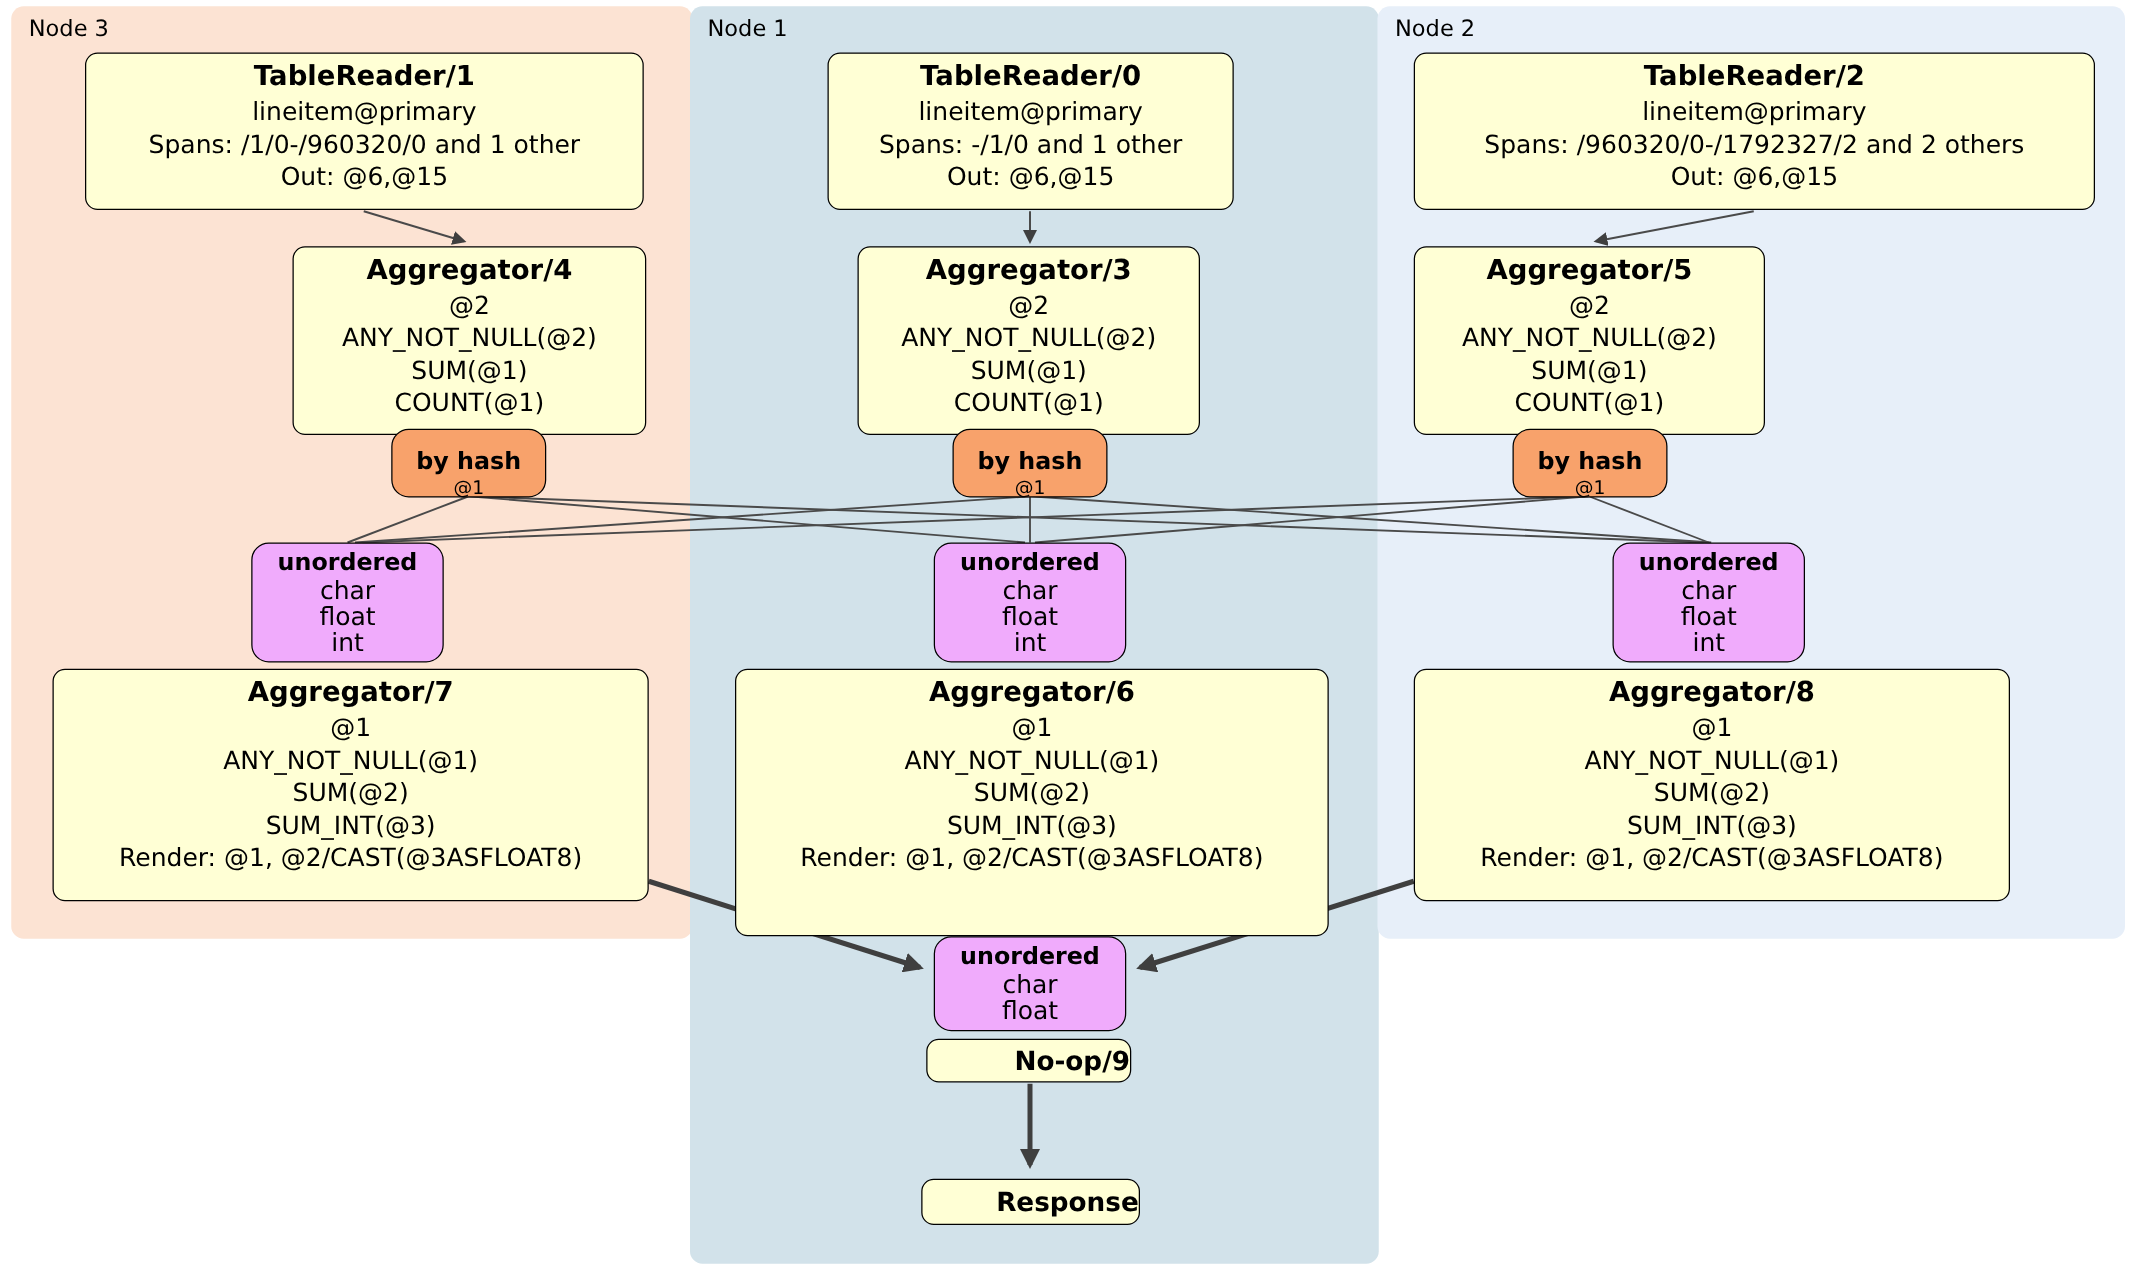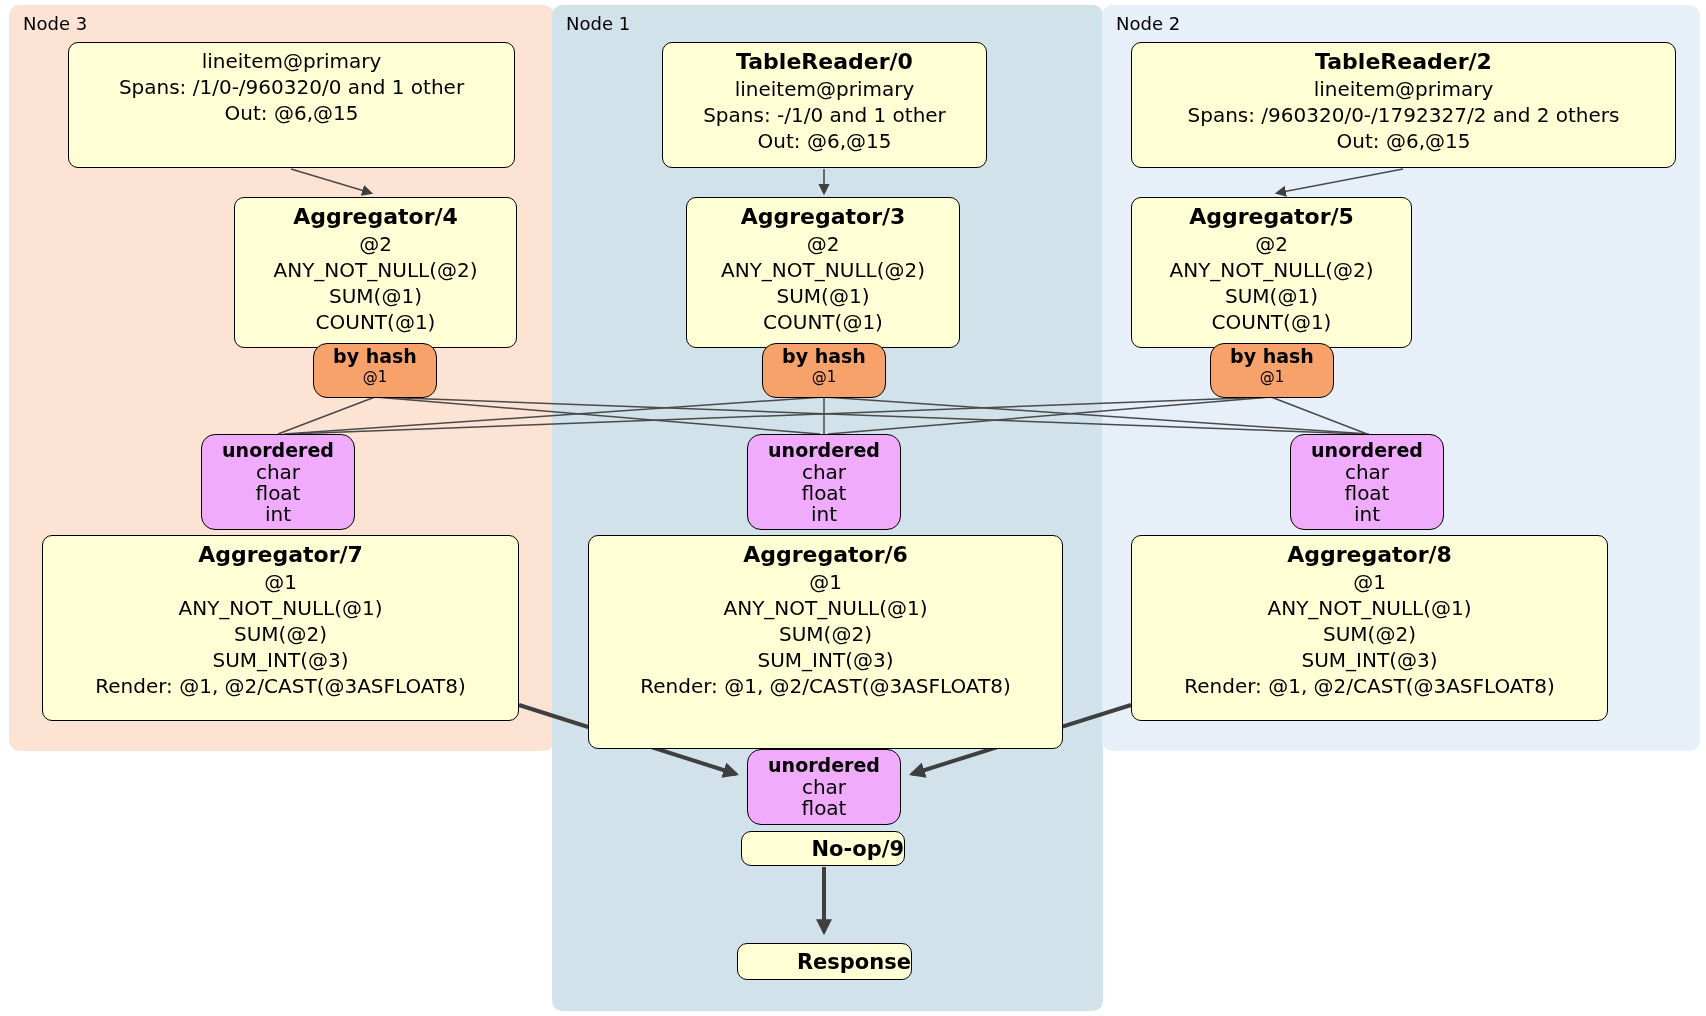--- a/index.html
+++ b/index.html
@@ -5,21 +5,21 @@
   html,body { margin:0; padding:0; background:#ffffff; font-family:"DejaVu Sans", sans-serif; }
   .canvas { position:relative; width:1706px; height:1016px; background:#ffffff; overflow:hidden; }
   .region { position:absolute; border-radius:10px; z-index:0; }
   .region-label { position:absolute; top:8px; left:14px; font-size:18px; color:#000; }
   .edges { position:absolute; left:0; top:0; z-index:1; pointer-events:none; }
   .box { position:absolute; box-sizing:border-box; background:#ffffd5; border:1.5px solid #000;
          border-radius:10px; text-align:center; color:#000; z-index:2; }
   .stage { padding-top:5px; }
   .stage-title { font-size:22px; font-weight:bold; line-height:28px; white-space:nowrap; }
   .stage-line  { font-size:20px; line-height:26px; white-space:nowrap; }
-  .router { background:#f8a26b; border-radius:14px; z-index:3; padding-top:0; }
+  .router { background:#f8a26b; border-radius:14px; z-index:3; padding-top:13px; }
   .router-title { font-size:19px; font-weight:bold; line-height:24px; }
   .router-line  { font-size:15px; line-height:19px; }
   .sync { background:#f0abfc; border-radius:14px; z-index:3; padding-top:3px; }
   .sync-title { font-size:19px; font-weight:bold; line-height:24px; }
   .sync-line  { font-size:20px; line-height:21px; }
   .pill { display:flex; align-items:center; justify-content:flex-end; padding:0; }
   .pill-title { font-size:21px; font-weight:bold; white-space:nowrap; }
 </style>
 </head>
 <body>
@@ -60,20 +60,21 @@
     <line x1="1271" y1="397" x2="828" y2="434" stroke="#4a4a4a" stroke-width="1.5"></line>
     <line x1="1271" y1="397" x2="1367" y2="434" stroke="#4a4a4a" stroke-width="1.5"></line>
 
     <line x1="519" y1="705" x2="736" y2="774" stroke="#3f3f3f" stroke-width="4" marker-end="url(#arrow-l)"></line>
     <line x1="824" y1="722" x2="824" y2="740" stroke="#3f3f3f" stroke-width="4" marker-end="url(#arrow-l)"></line>
     <line x1="1131" y1="705" x2="912" y2="774" stroke="#3f3f3f" stroke-width="4" marker-end="url(#arrow-l)"></line>
     <line x1="824" y1="867" x2="824" y2="932" stroke="#3f3f3f" stroke-width="4" marker-end="url(#arrow-l)"></line>
   </svg>
 
   <div class="box stage" style="left:68px;top:42px;width:447px;height:126px">
+    <div class="stage-title">TableReader/1</div>
     <div class="stage-line">lineitem@primary</div>
     <div class="stage-line">Spans: /1/0-/960320/0 and 1 other</div>
     <div class="stage-line">Out: @6,@15</div>
   </div>
 
   <div class="box stage" style="left:234px;top:197px;width:283px;height:151px">
     <div class="stage-title">Aggregator/4</div>
     <div class="stage-line">@2</div>
     <div class="stage-line">ANY_NOT_NULL(@2)</div>
     <div class="stage-line">SUM(@1)</div>

